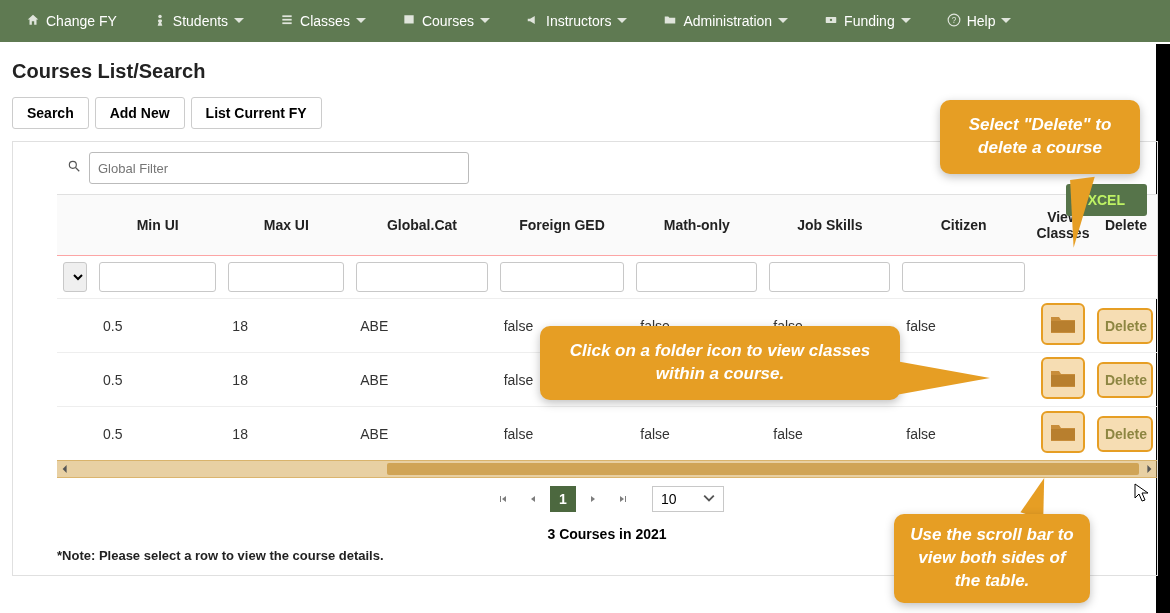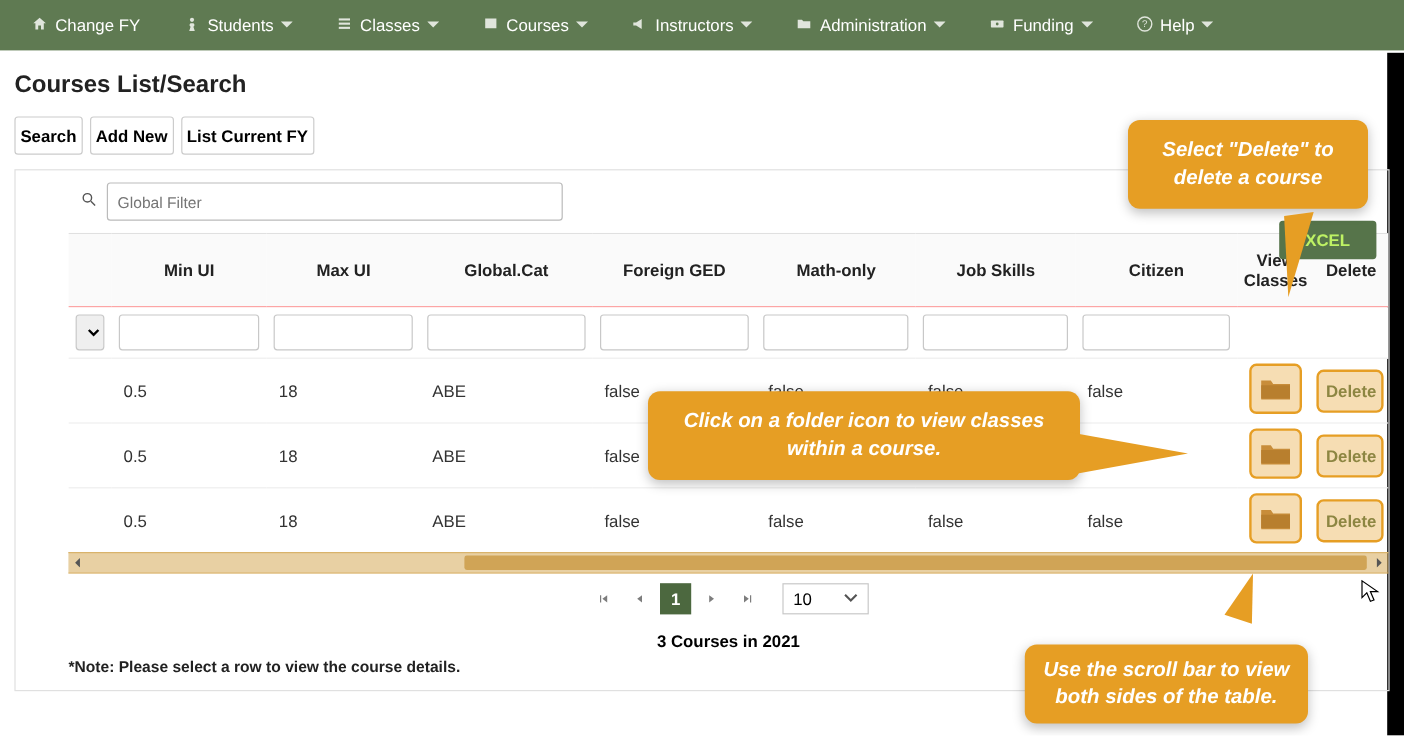--- a/index.html
+++ b/index.html
@@ -36,21 +36,21 @@
     font-size: 20px;
     font-weight: 700;
     color: #222;
     padding: 18px 12px 14px 12px;
   }
   .btn-row { display: flex; gap: 6px; padding: 0 12px 12px 12px; }
   .btn {
     border: 1px solid #ccc;
     border-radius: 3px;
     background: #fff;
-    padding: 7px 4px;
+    padding: 7px 14px;
     font-size: 14px;
     font-weight: 700;
     cursor: pointer;
   }
   .panel { border: 1px solid #e0e0e0; margin: 0 12px 0 12px; position: relative; padding-left: 44px;}
   .filter-row { display: flex; align-items: center; padding: 10px 10px; gap: 8px; }
   .filter-row .search-icon svg { width: 14px; height: 14px; stroke:#555; fill:none; stroke-width:2; }
   .global-filter {
     width: 380px;
     height: 32px;
@@ -147,21 +147,21 @@
     text-align:center;
     border-radius:10px;
     padding:14px 20px;
     line-height:1.35;
     box-shadow:0 3px 10px rgba(0,0,0,0.25);
   }
   .callout-delete { top:100px; right:30px; width:200px; }
   .callout-delete-tail { position:absolute; top:178px; right:80px; width:0;height:0; border-left:12px solid transparent; border-right:12px solid transparent; border-top:70px solid #e69e24; transform:skewX(-15deg) rotate(-8deg);}
   .callout-folder { top:326px; left:540px; width:360px; }
   .callout-folder-tail { position:absolute; top:360px; left:890px; width:0;height:0; border-top:18px solid transparent; border-bottom:18px solid transparent; border-left:100px solid #e69e24; }
-  .callout-scroll { bottom:10px; right:80px; width:236px; padding:10px 14px;}
+  .callout-scroll { bottom:10px; right:80px; width:196px; padding:10px 14px;}
   .callout-scroll-tail { position:absolute; bottom:96px; right:120px; width:0;height:0; border-left:12px solid transparent; border-right:12px solid transparent; border-bottom:40px solid #e69e24; transform: rotate(18deg);}
 
   .cursor-img { position:absolute; right:20px; top:483px; }
   .cursor-img svg { width:16px; height:20px; }
 
   .black-strip { position:absolute; right:0; top:44px; bottom:0; width:14px; background:#000;}
 </style>
 </head>
 <body>
 

